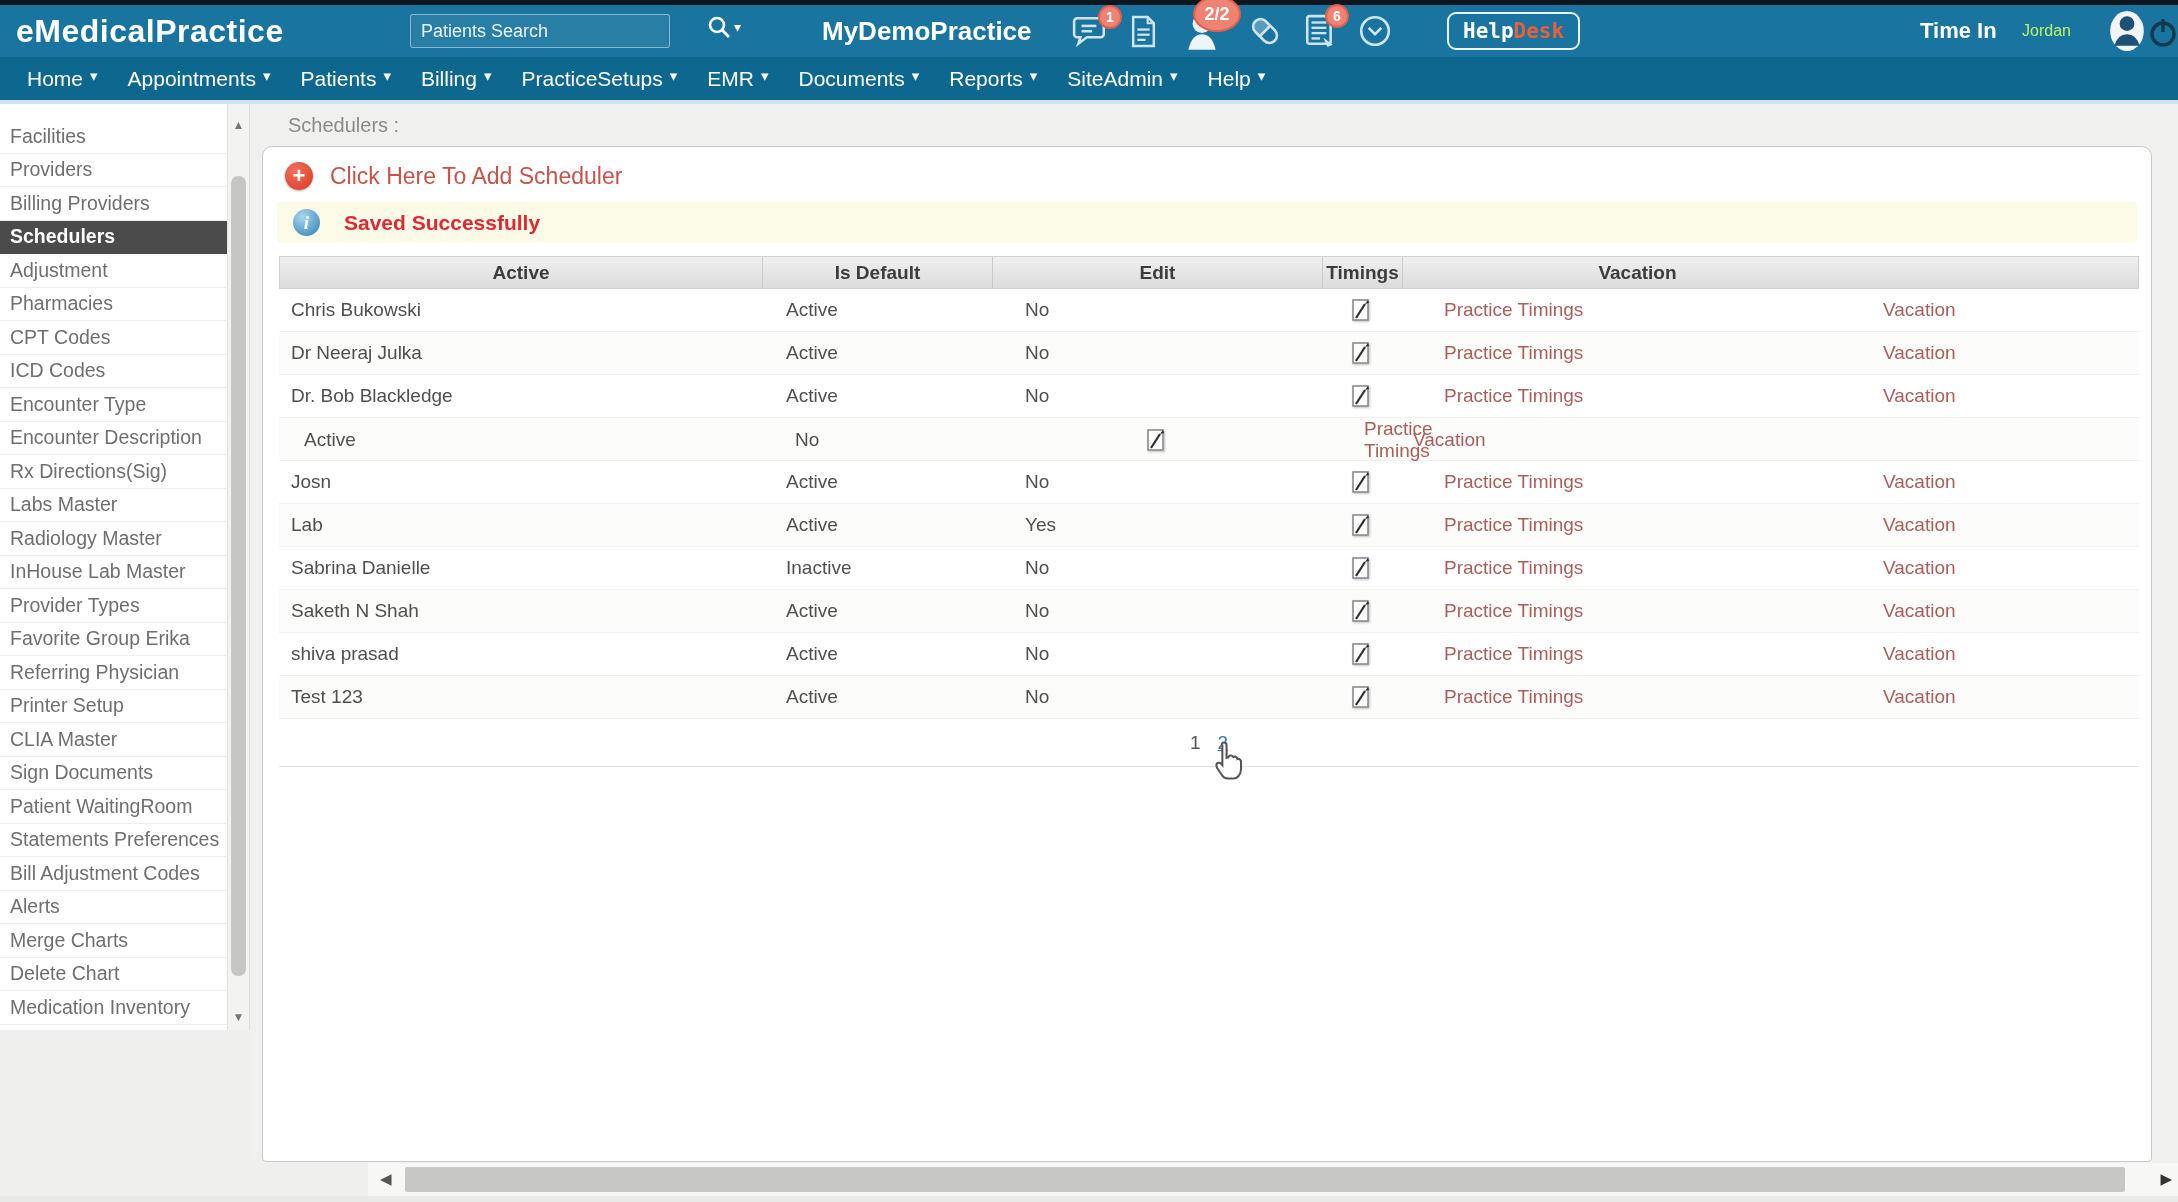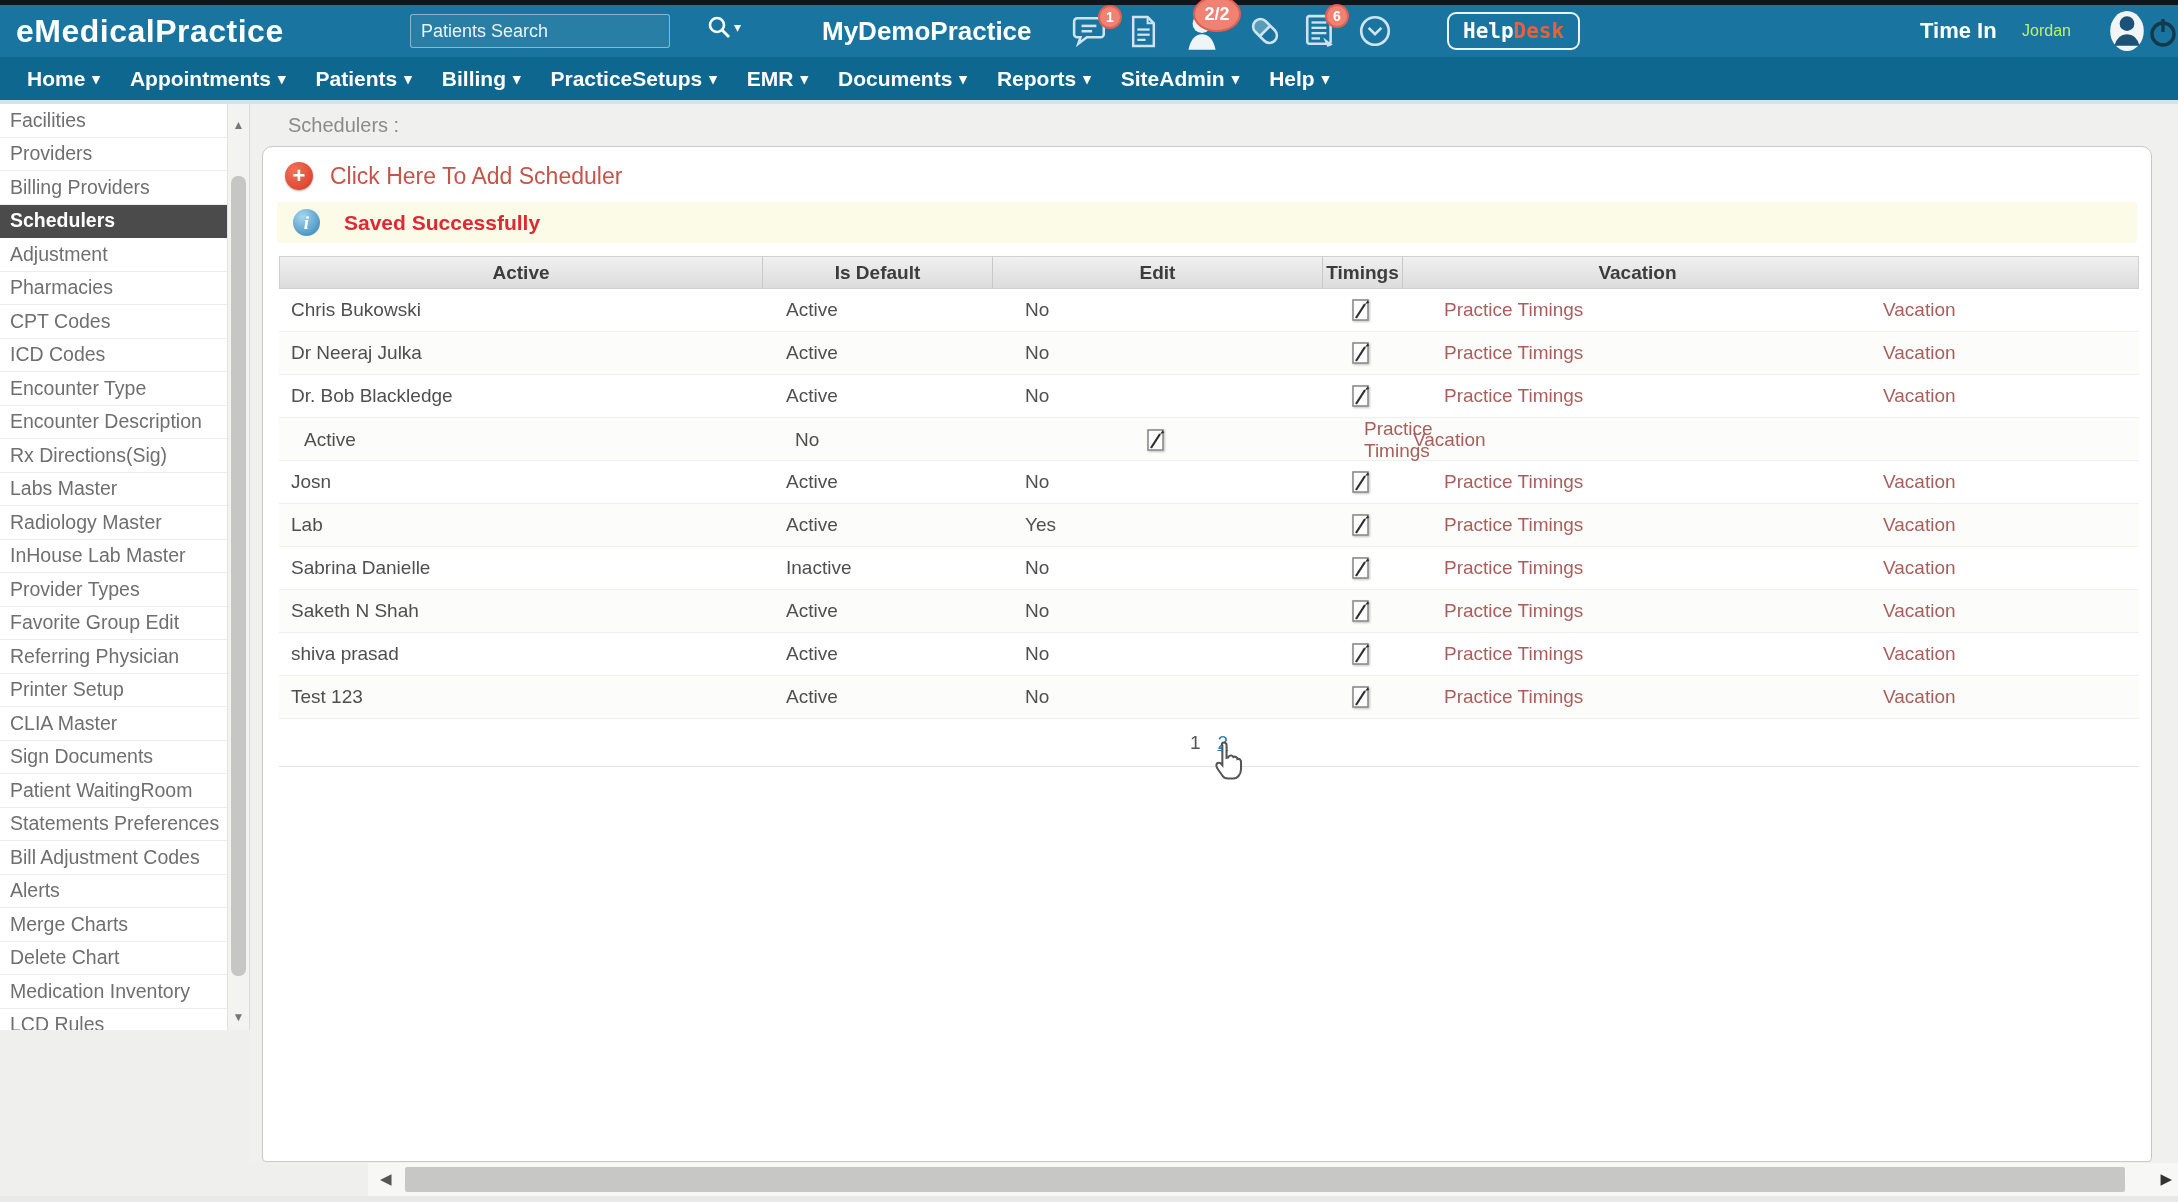--- a/index.html
+++ b/index.html
@@ -53,31 +53,31 @@
   .avatar { position:absolute; left:2108px; top:5px; cursor:pointer; }
   .power { position:absolute; left:2148px; top:10px; cursor:pointer; }
 
   
   .navbar {
     position:absolute; top:57px; left:0; width:100%; height:47px;
     background:#0e678f; border-bottom:4px solid #cfe3ee;
     display:flex; align-items:center; padding-left:12px;
   }
   .nav-item {
-    display:flex; align-items:center; gap:7px; color:#ffffff;
-    font-size:21px; font-weight:bold; padding:0 15px; cursor:pointer; text-decoration:none;
+    display:flex; gap:7px; color:#ffffff;
+    font-size:21px; font-weight:normal; padding:0 15px; cursor:pointer; text-decoration:none;
   }
   .nav-caret { font-size:15px; color:#ffffff; }
 
   
   .sidebar {
     position:absolute; left:0; top:104px; width:250px; height:926px;
     background:#ffffff; border-right:1px solid #dcdcdc; overflow:hidden;
   }
-  .side-list { position:absolute; left:0; top:0; width:228px; }
+  .side-list { position:absolute; left:0; top:16px; width:228px; }
   .side-item {
     height:33.5px; display:flex; align-items:center; padding-left:10px;
     font-size:19.5px; color:#6f6f6f; border-bottom:1px solid #ededec;
     cursor:pointer; white-space:nowrap; overflow:hidden;
   }
   .side-item.selected { background:#4b4b4b; color:#ffffff; font-weight:bold; border-bottom-color:#4b4b4b; }
   .vscroll {
     position:absolute; right:0; top:0; width:22px; height:926px;
     background:#f3f3f2; border-left:1px solid #e2e2e1;
   }
@@ -371,21 +371,21 @@
 
       <div class="side-item">
         <span>InHouse Lab Master</span>
       </div>
 
       <div class="side-item">
         <span>Provider Types</span>
       </div>
 
       <div class="side-item">
-        <span>Favorite Group Edit</span>
+        <span>Favorite Group Erika</span>
       </div>
 
       <div class="side-item">
         <span>Referring Physician</span>
       </div>
 
       <div class="side-item">
         <span>Printer Setup</span>
       </div>
 

